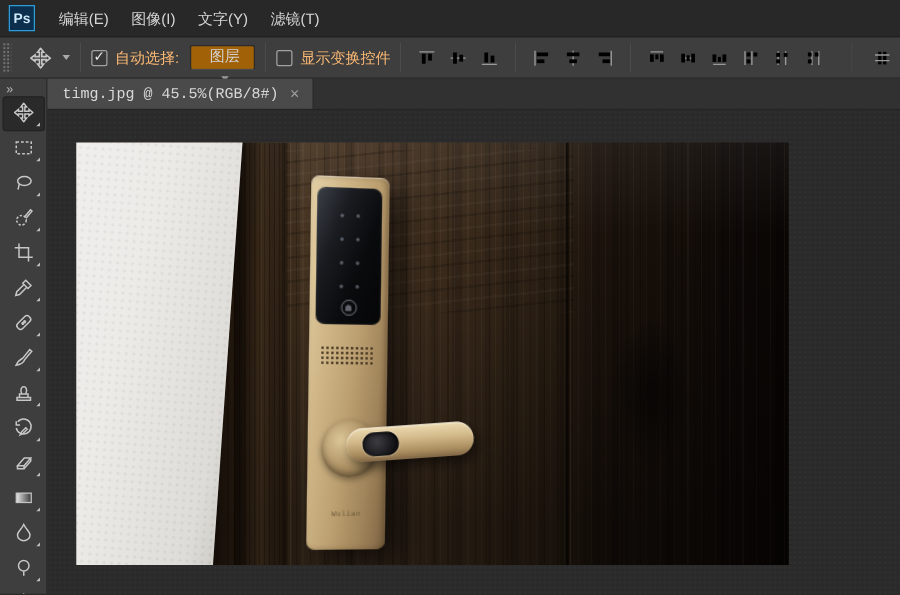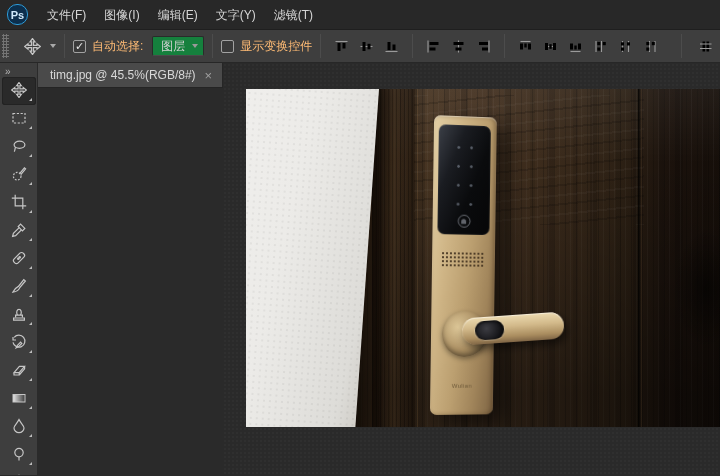--- a/index.html
+++ b/index.html
@@ -1,47 +1,47 @@
 <!DOCTYPE html>
 <html><head>
 <meta charset="utf-8">
 <style>
   * { margin:0; padding:0; box-sizing:border-box; }
   html,body { width:720px; height:476px; overflow:hidden; }
   body { font-family:"Liberation Sans","DejaVu Sans",sans-serif; background:#2a2a2a; color:#d4d4d4; font-size:12px; -webkit-font-smoothing:antialiased; }
 
   
   .menubar { height:30px; background:#282828; display:flex; align-items:center; border-bottom:1px solid #1f1f1f; }
-  .pslogo { width:21px; height:21px; margin:0 10px 0 7px; background:#0c2f4d; border:1px solid #2d9bd8; border-radius:10px; color:#cfe9fb; font-size:11px; font-weight:bold; display:flex; align-items:center; justify-content:center; }
+  .pslogo { width:21px; height:21px; margin:0 10px 0 7px; background:#0c2f4d; border:1px solid #2d9bd8; border-radius:0; color:#cfe9fb; font-size:11px; font-weight:bold; display:flex; align-items:center; justify-content:center; }
   .menu-item { padding:0 9px; line-height:30px; color:#d6d6d6; cursor:default; white-space:nowrap; }
 
   
   .optionsbar { height:33px; background:#3e3e3e; border-bottom:1px solid #272727; display:flex; align-items:center; }
   .grip { width:7px; height:24px; margin-left:2px; background-image:radial-gradient(rgba(255,255,255,.28) 1px, transparent 1.2px); background-size:3px 3px; }
   .toolpreset { display:flex; align-items:center; margin-left:15px; }
   .toolpreset svg { display:block; }
   .chev-down { width:0; height:0; border-left:3.5px solid transparent; border-right:3.5px solid transparent; border-top:4px solid #a9a9a9; margin-left:9px; }
   .sep { width:1px; height:24px; background:#2c2c2c; border-right:1px solid #4c4c4c; margin:0 8px; }
   .cbwrap { display:flex; align-items:center; gap:6px; }
   .cb { width:13px; height:13px; border:1px solid #a2a2a2; border-radius:2px; background:#3a3a3a; display:flex; align-items:center; justify-content:center; color:#e8e8e8; font-size:11px; line-height:11px; }
   .cblabel { color:#fdba74; }
-  .dropdown { margin-left:9px; height:20px; min-width:52px; background:#15803d; border:1px solid #2a2a2a; border-bottom-color:#4a4a4a; border-radius:2px; display:flex; align-items:center; padding:0 5px 0 8px; gap:7px; }
+  .dropdown { margin-left:9px; height:20px; min-width:52px; background:#a16207; border:1px solid #2a2a2a; border-bottom-color:#4a4a4a; border-radius:2px; display:flex; align-items:center; padding:0 5px 0 8px; gap:7px;flex-direction:column; }
   .dropdown .val { color:#d2d2d2; }
   .dropdown .dchev { width:0; height:0; border-left:3.5px solid transparent; border-right:3.5px solid transparent; border-top:4px solid #9a9a9a; }
   .aicon { width:16px; height:14px; margin:0 4.5px; display:flex; align-items:center; justify-content:center; }
   .aicon svg { display:block; }
 
   
   .workspace { display:flex; height:412px; }
   .toolbar { width:38px; background:#3e3e3e; border-right:1px solid #2a2a2a; display:flex; flex-direction:column; align-items:center; overflow:hidden; }
   .collapse { width:100%; height:22px; color:#b5b5b5; font-size:10px; padding:3px 0 0 5px; letter-spacing:1px; }
   .tool { width:34px; height:28px; display:flex; align-items:center; justify-content:center; position:relative; border-radius:3px; flex:0 0 auto; }
   .tool.sel { background:#2a2a2a; box-shadow:inset 0 0 0 1px #222; }
   .tool .fly { position:absolute; right:4px; bottom:4px; width:0; height:0; border-left:3px solid transparent; border-bottom:3px solid #bdbdbd; }
-  .docarea { flex:1; display:flex; flex-direction:row; min-width:0; }
+  .docarea { flex:1; display:flex; flex-direction:column; min-width:0;font-family:Liberation Mono, monospace; }
   .tabstrip { height:25px; background:#313131; display:flex; border-bottom:1px solid #242424; }
   .tab { background:#4a4a4a; color:#d8d8d8; display:flex; align-items:center; padding:0 10px 0 12px; gap:9px; border-right:1px solid #262626; }
   .tab .close { color:#9f9f9f; font-size:13px; line-height:13px; }
 
   
   .canvas { flex:1; position:relative; background-color:#2a2a2a; background-image:radial-gradient(rgba(255,255,255,.022) 1px, transparent 1.2px); background-size:4px 4px; overflow:hidden; }
   .photo { position:absolute; left:23px; top:26px; width:570px; height:338px; overflow:hidden;
     background:
       linear-gradient(to bottom, rgba(255,255,255,.06), rgba(0,0,0,0) 22%, rgba(0,0,0,.40) 90%),
       repeating-linear-gradient(90deg, rgba(0,0,0,.20) 0 1px, rgba(0,0,0,0) 1px 5px, rgba(255,255,255,.035) 5px 6px, rgba(0,0,0,0) 6px 11px),
@@ -97,23 +97,22 @@
 
   .ticon { stroke:#c6c6c6; fill:none; stroke-width:1.2; }
   .ai { stroke:#9a9a9a; fill:none; stroke-width:1.1; }
 </style>
 </head>
 <body>
 
 <header class="menubar">
   <div class="pslogo">Ps</div>
   <nav style="display:flex;">
-    <span class="menu-item">文件(F)</span>
+    <span class="menu-item">编辑(E)</span>
     <span class="menu-item">图像(I)</span>
-    <span class="menu-item">编辑(E)</span>
     <span class="menu-item">文字(Y)</span>
     <span class="menu-item">滤镜(T)</span>
   </nav>
 </header>
 
 <div class="optionsbar">
   <div class="grip"></div>
   <div class="toolpreset">
     <span>
       <svg width="17" height="17" viewBox="0 0 16 16">

